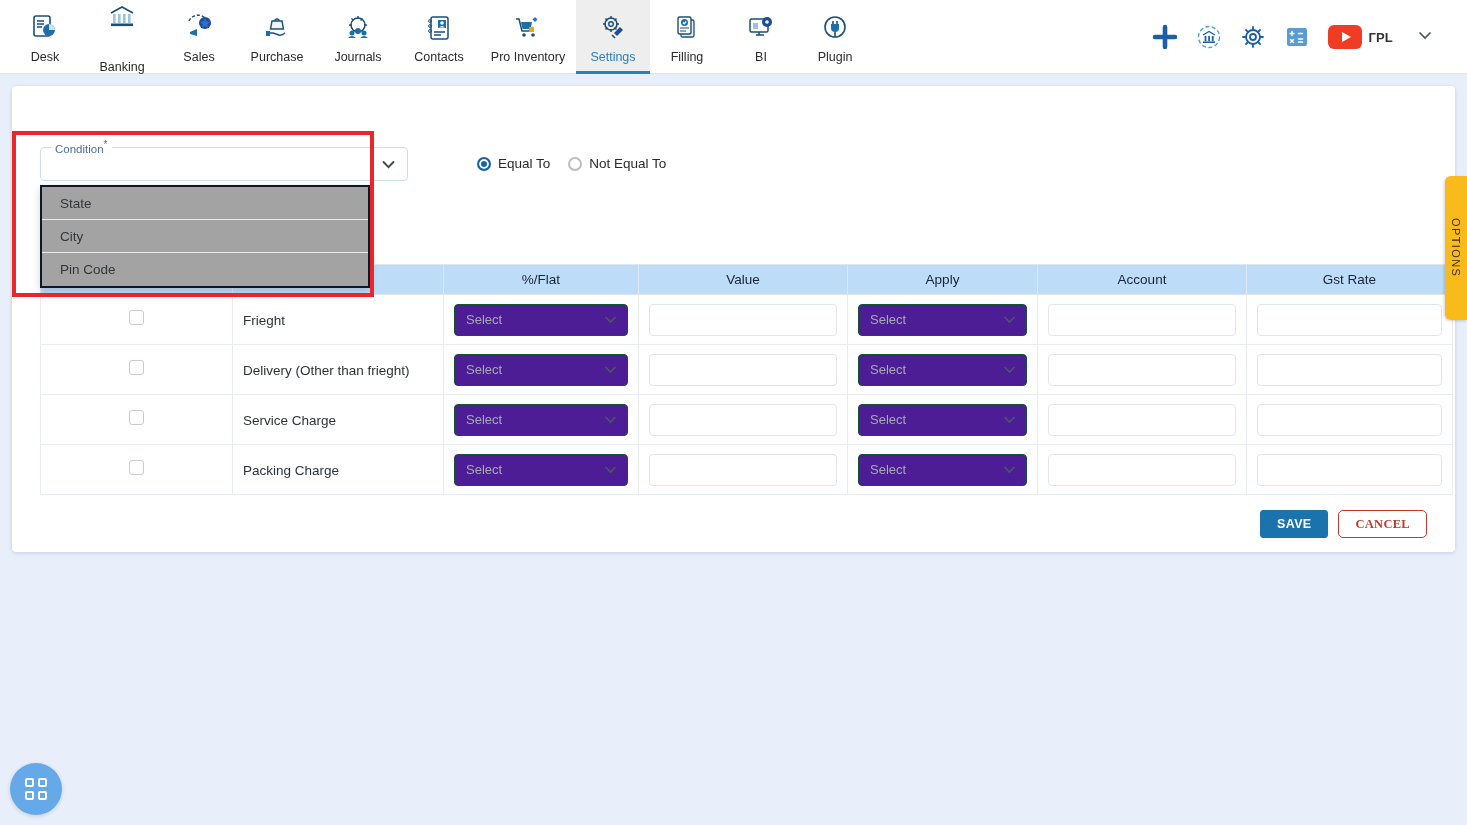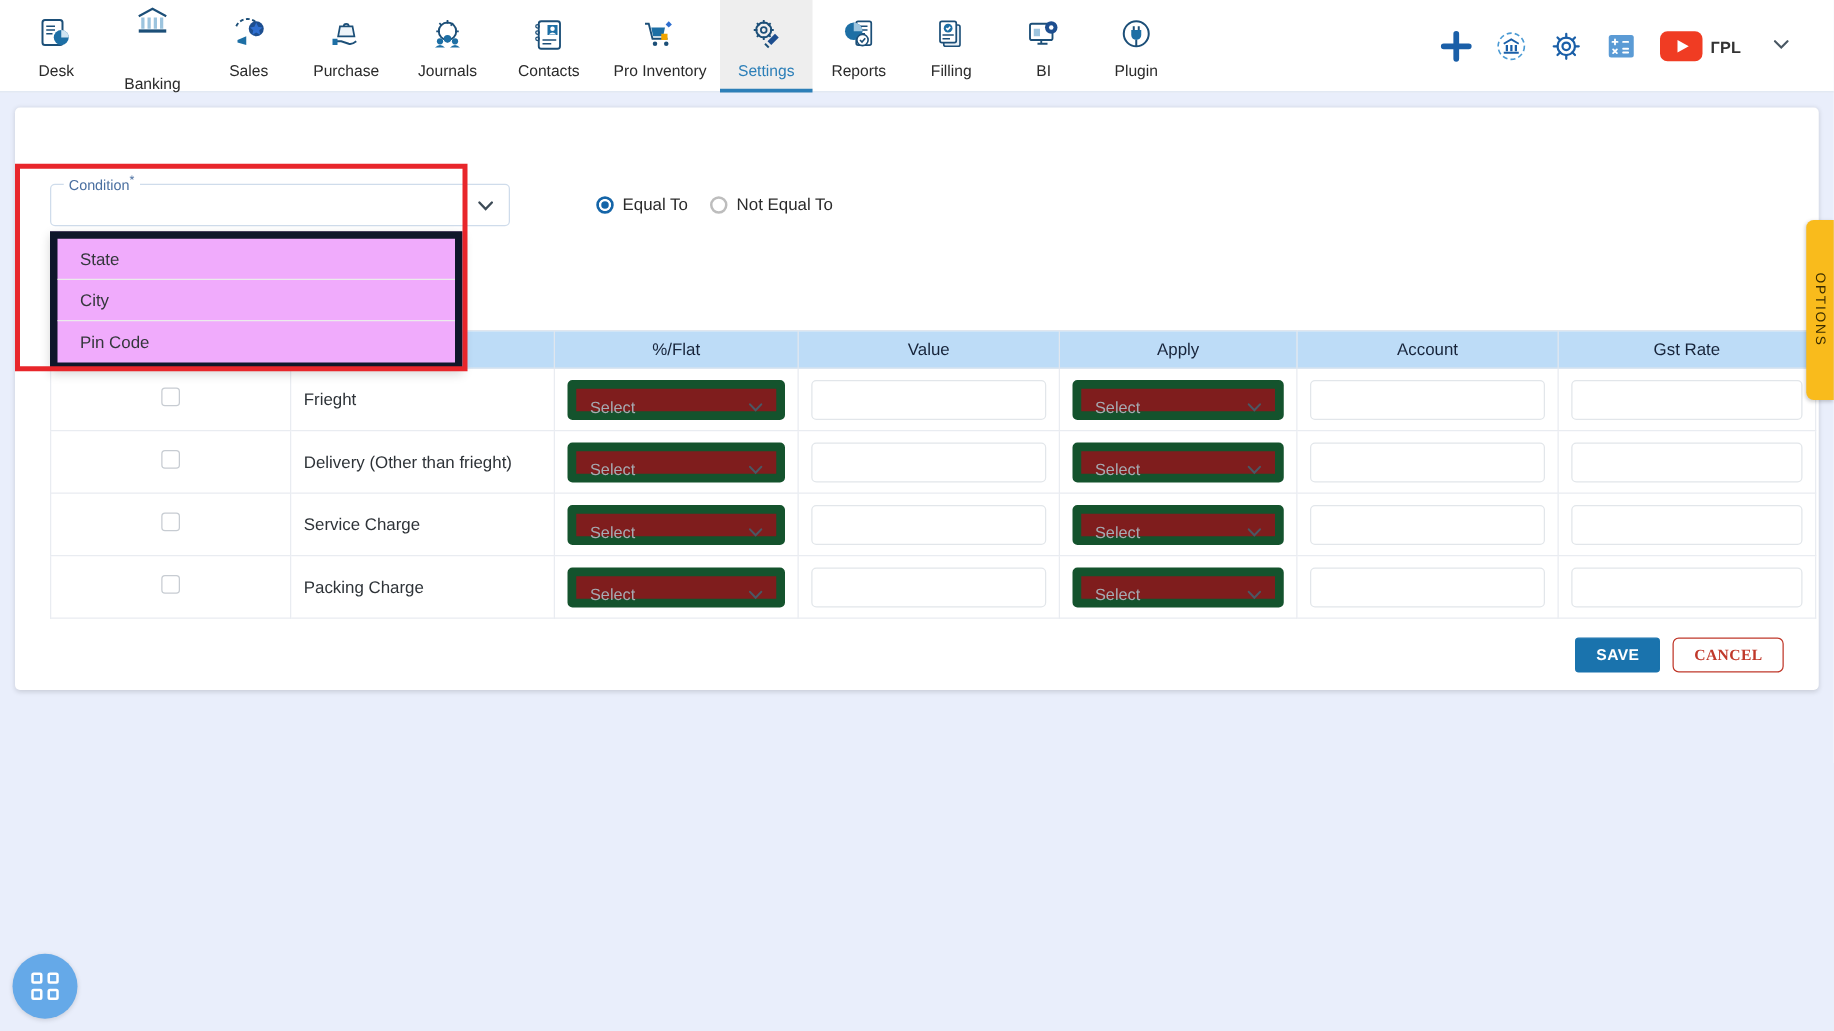--- a/index.html
+++ b/index.html
@@ -82,21 +82,21 @@
   }
   .mui-legend {
     position:absolute; left:10px; top:-8px; background:#fff; padding:0 4px;
     font-size:11.5px; color:#4a6fa0; line-height:1;
   }
   .mui-legend sup { color:#4a6fa0; font-size:10px; }
   .mui-caret { position:absolute; right:10px; top:8px; }
 
   .dropdown {
     position:absolute; left:28px; top:99px; width:330px;
-    background:#f0abfc; border:6px solid #0f172a;
+    background:#a3a3a3; border:2px solid #0f172a;
     box-shadow:0 3px 8px rgba(0,0,0,.16); z-index:40;
   }
   .dd-opt {
     height:33px; display:flex; align-items:center; padding-left:18px;
     font-size:13.5px; color:#33373b; border-bottom:1px solid #ebebeb; cursor:pointer;
   }
   .dd-opt:last-child { border-bottom:none; }
 
   .radio-group {
     position:absolute; left:465px; top:70px; display:flex; align-items:center; gap:18px;
@@ -118,21 +118,21 @@
   table.levy td {
     border:1px solid #e9ecf1; height:50px; padding:0 10px; vertical-align:middle;
   }
   .cb {
     width:15px;height:15px;border:1px solid #c7ccd2;border-radius:3px;background:#fff;
     display:inline-block; cursor:pointer;
   }
   .cb-cell { text-align:center; }
   .levy-name { font-size:13.5px; color:#2e3338; }
   .cell-select {
-    width:100%; height:32px; border:7px solid #14532d; border-radius:4px; background:#7f1d1d;
+    width:100%; height:32px; border:1px solid #14532d; border-radius:4px; background:#4c1d95;
     position:relative; cursor:pointer;
   }
   .cell-select .ph {
     position:absolute; left:11px; top:7px; font-size:13px; color:#a6abb2;
   }
   .cell-select .cv { position:absolute; right:9px; top:7px; }
   .cell-input {
     width:100%; height:32px; border:1px solid #e2e6ea; border-radius:4px; background:#fff;
     outline:none; padding:0 9px; font-size:13px; font-family:"Liberation Sans", sans-serif;
   }
@@ -281,33 +281,20 @@
             <circle cx="13" cy="11" r="6" fill="none" stroke="#1c4f78" stroke-width="1.6"></circle>
             <circle cx="13" cy="11" r="2.3" fill="none" stroke="#1c4f78" stroke-width="1.4"></circle>
             <path d="M13 3v3M13 16v3M5 11h3M18 11h3M7.5 5.5l2 2M18.5 5.5l-2 2M7.5 16.5l2-2M18.5 16.5l-2-2" stroke="#1c4f78" stroke-width="1.5"></path>
             <path d="M16 20l6-6 3 3-6 6z" fill="#1d4e8f"></path>
             <path d="M14 22l3 3" stroke="#1c4f78" stroke-width="1.6"></path>
           </svg>
       </span>
       <span class="nav-label" data-name="nav-label">Settings</span>
     </div>
 
-    <div class="nav-item" data-name="nav-item-reports">
-      <span class="ic" data-name="reports-piechart-doc-icon">
-        <svg width="30" height="30" viewBox="0 0 30 30">
-            <rect x="13" y="4" width="12" height="19" rx="1.5" fill="#fff" stroke="#1c4f78" stroke-width="1.4"></rect>
-            <path d="M16 8h6M16 11h6M16 14h4" stroke="#1c4f78" stroke-width="1.2"></path>
-            <circle cx="11" cy="12" r="7" fill="#1d6fa5"></circle>
-            <path d="M11 12V5a7 7 0 017 7z" fill="#9cc4de"></path>
-            <circle cx="18" cy="19" r="4.5" fill="#fff" stroke="#1c4f78" stroke-width="1.3"></circle>
-            <path d="M16 19l1.6 1.6 2.6-3" fill="none" stroke="#1c4f78" stroke-width="1.3"></path>
-          </svg>
-      </span>
-      <span class="nav-label" data-name="nav-label">Reports</span>
-    </div>
 
 
     <div class="nav-item" data-name="nav-item-filling">
       <span class="ic" data-name="filling-documents-check-icon">
         <svg width="30" height="30" viewBox="0 0 30 30">
             <rect x="9" y="7" width="13" height="17" rx="1.5" fill="#e9f1f7" stroke="#1c4f78" stroke-width="1.3"></rect>
             <rect x="6" y="4" width="13" height="17" rx="1.5" fill="#fff" stroke="#1c4f78" stroke-width="1.4"></rect>
             <circle cx="12.5" cy="9.5" r="3.5" fill="#1d6fa5"></circle>
             <path d="M11 9.5l1.2 1.2 2-2.2" fill="none" stroke="#fff" stroke-width="1.3"></path>
             <path d="M8 15h9M8 18h6" stroke="#1c4f78" stroke-width="1.2"></path>

